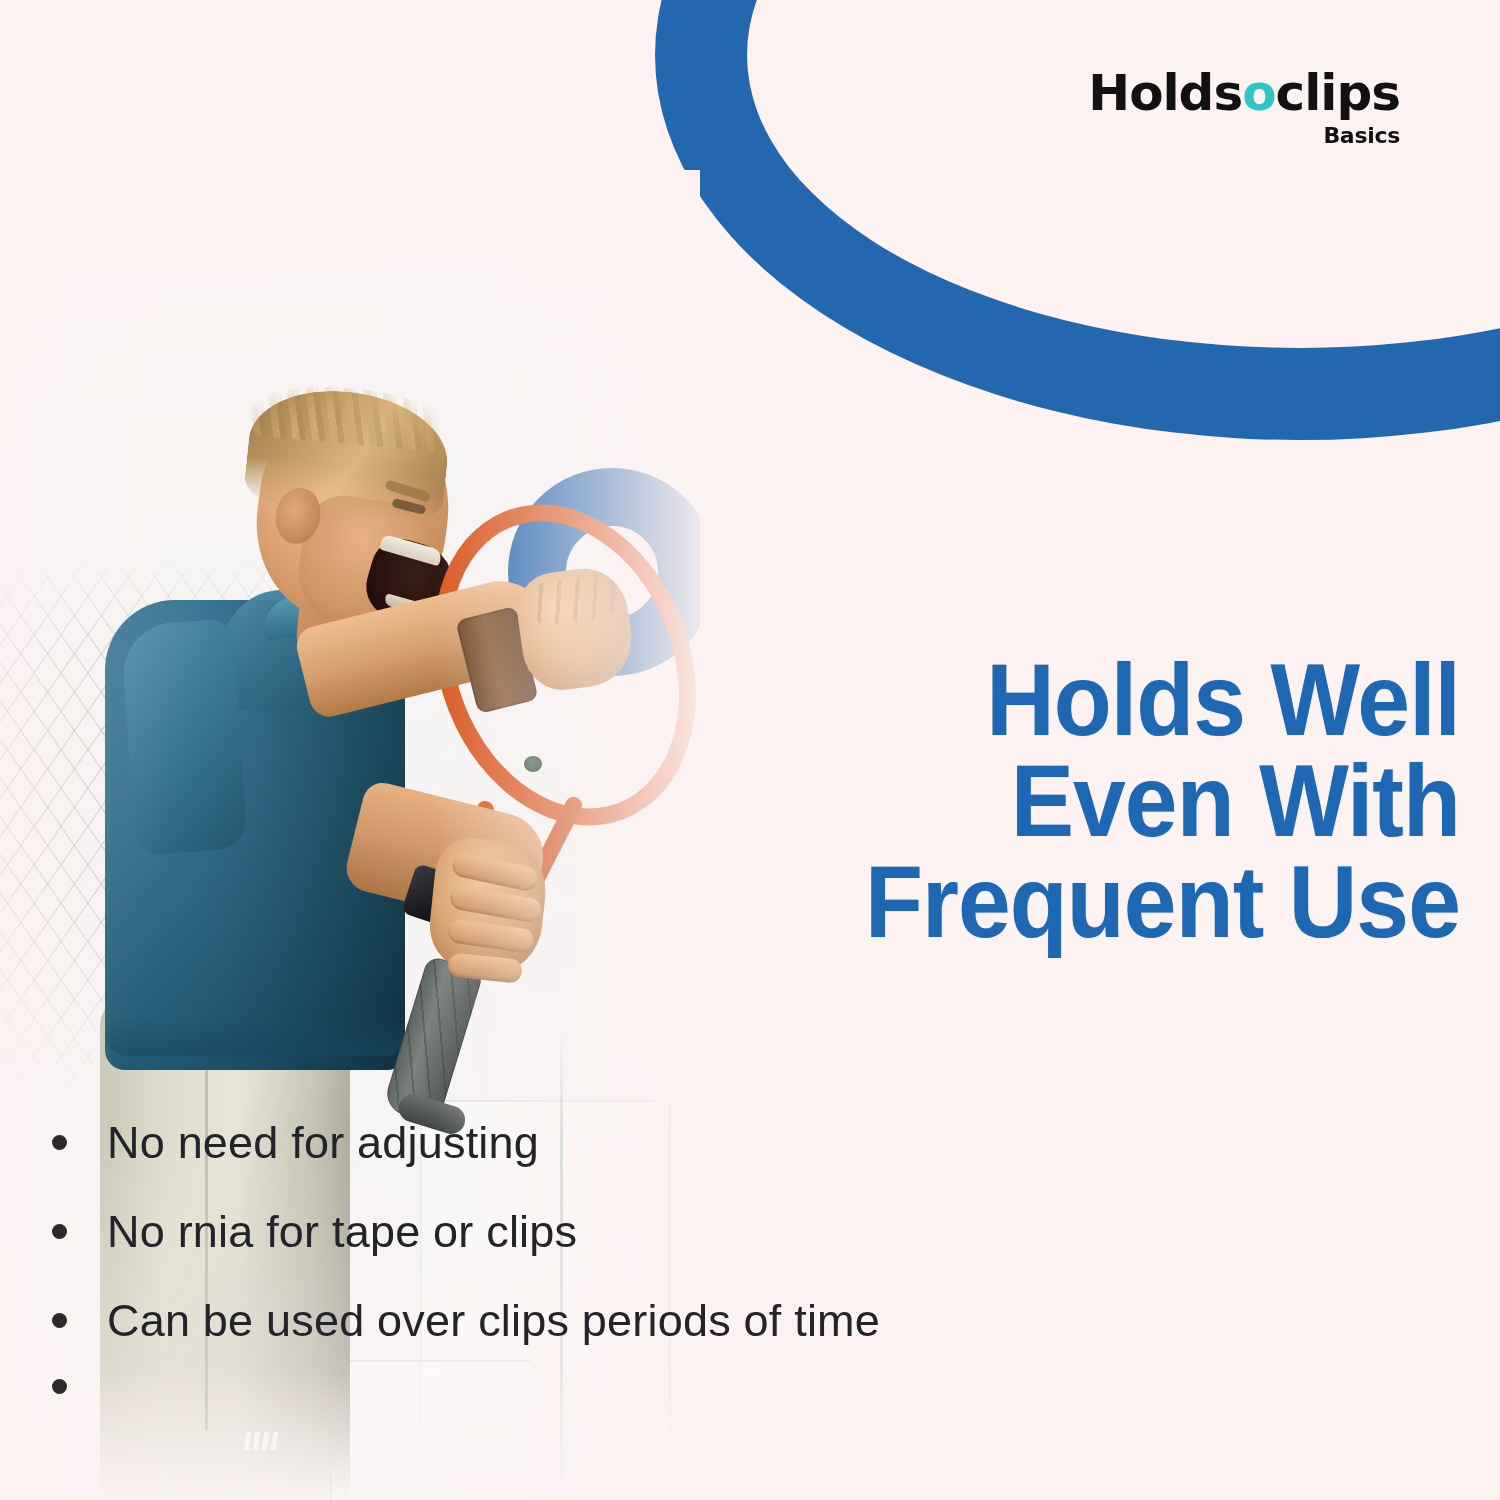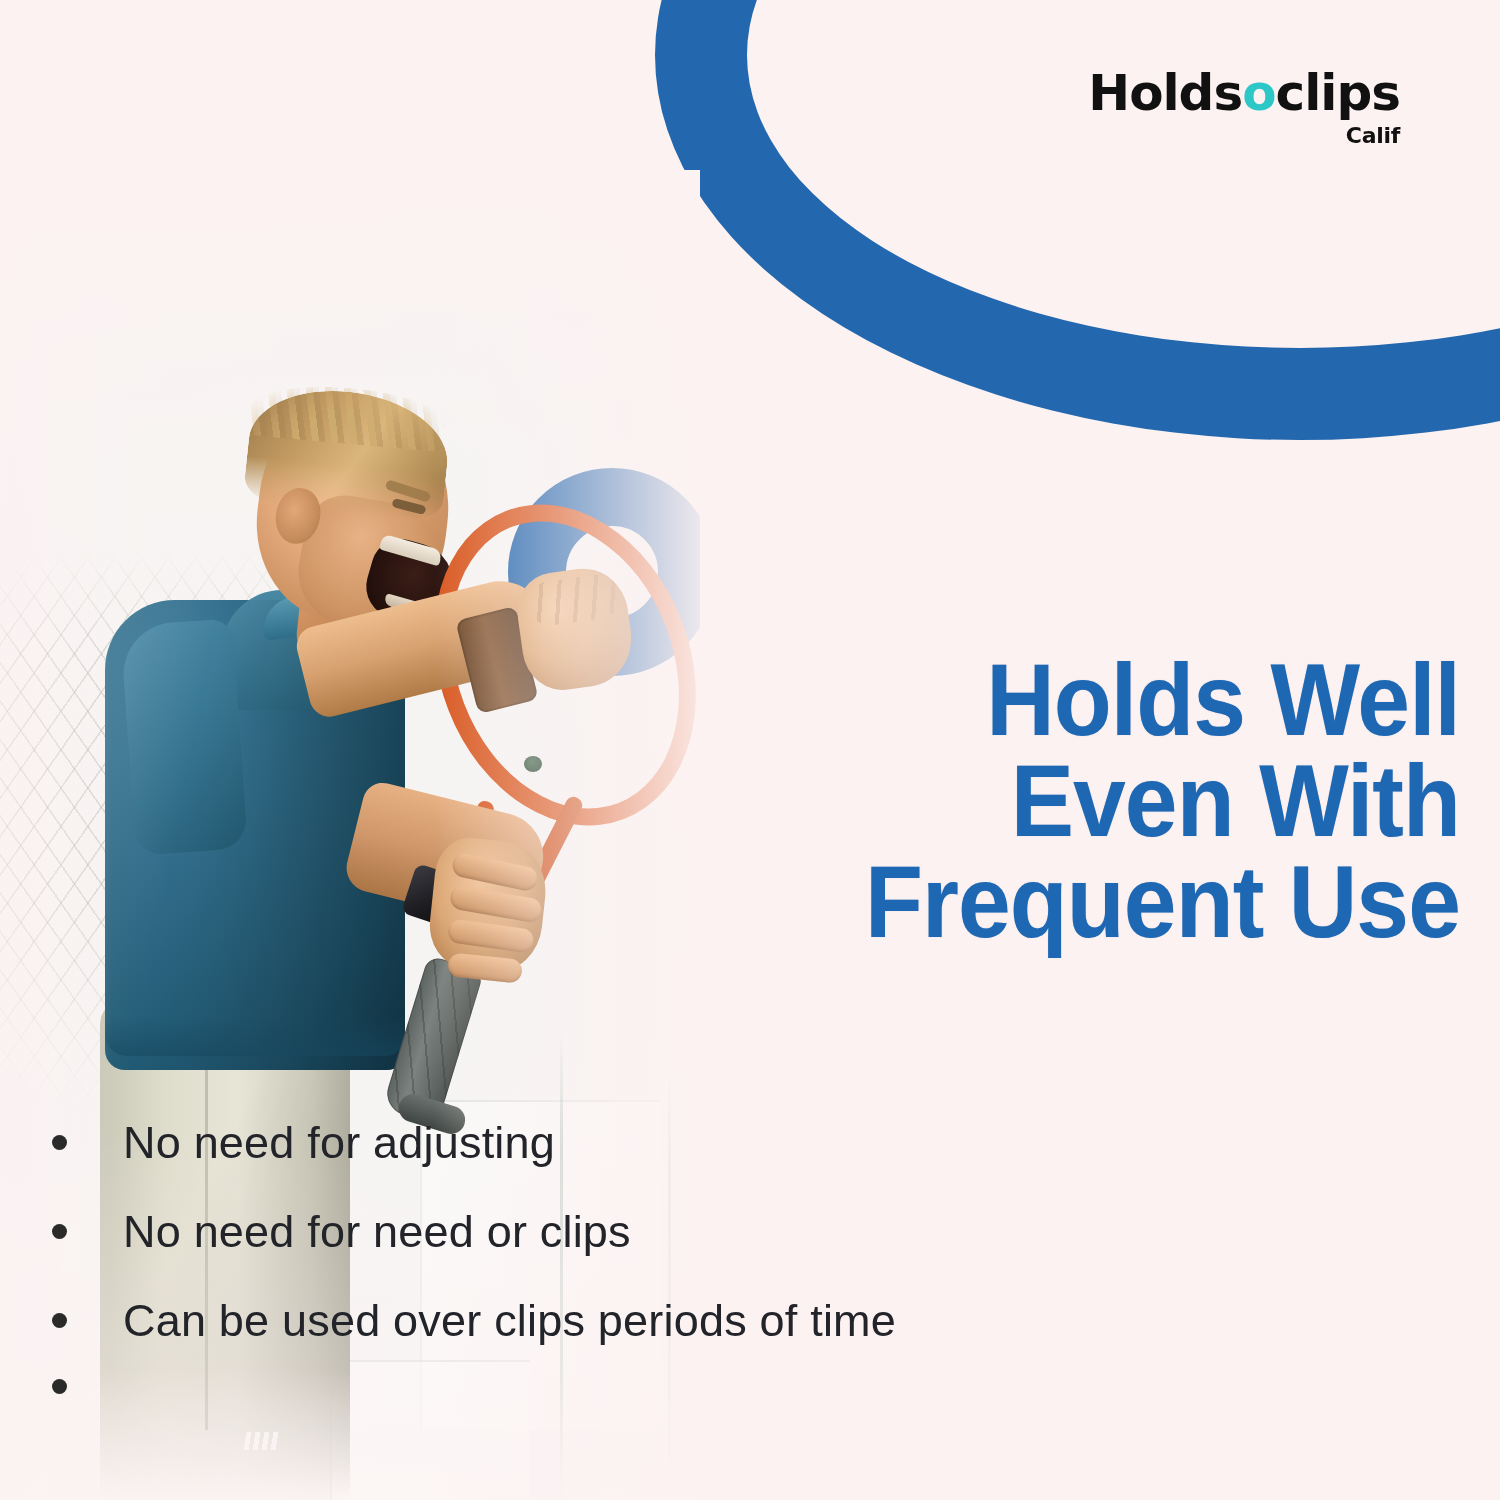--- a/index.html
+++ b/index.html
@@ -379,21 +379,20 @@
   
   .bullets{
     position:absolute;
     left:52px; top:1120px;
     width:1400px;
   }
   .bullet{
     display:flex;
     align-items:baseline;
     margin-bottom:44px;
-    gap:16px;
   }
   .bullet:last-child{ margin-bottom:0; }
   .bullet-dot{
     flex:0 0 auto;
     width:15px; height:15px;
     border-radius:50%;
     background:#2a2a2a;
     margin-right:40px;
     position:relative;
     top:-8px;
@@ -475,37 +474,37 @@
     <div class="finger" style="left:452px;top:690px;width:86px;transform:rotate(12deg);"></div>
     <div class="finger" style="left:450px;top:722px;width:92px;transform:rotate(10deg);"></div>
     <div class="finger" style="left:448px;top:754px;width:86px;transform:rotate(8deg);"></div>
     <div class="finger" style="left:448px;top:786px;width:74px;transform:rotate(6deg);"></div>
 
     <div class="photo-fade"></div>
   </div>
 
   <div class="logo">
     <div class="logo-main"><span>Holds</span><span class="teal">o</span><span>clips</span></div>
-    <div class="logo-sub">Calif</div>
+    <div class="logo-sub">Basics</div>
   </div>
 
   <div class="headline">
     <span class="hl-line">Holds Well</span>
     <span class="hl-line">Even With</span>
     <span class="hl-line">Frequent Use</span>
   </div>
 
   <div class="bullets">
     <div class="bullet">
       <span class="bullet-dot"></span>
       <span class="bullet-text">No need for adjusting</span>
     </div>
     <div class="bullet">
       <span class="bullet-dot"></span>
-      <span class="bullet-text">No need for need or clips</span>
+      <span class="bullet-text">No rnia for tape or clips</span>
     </div>
     <div class="bullet">
       <span class="bullet-dot"></span>
       <span class="bullet-text">Can be used over clips periods of time</span>
     </div>
     <div class="bullet">
       <span class="bullet-dot"></span>
     </div>
   </div>
 

